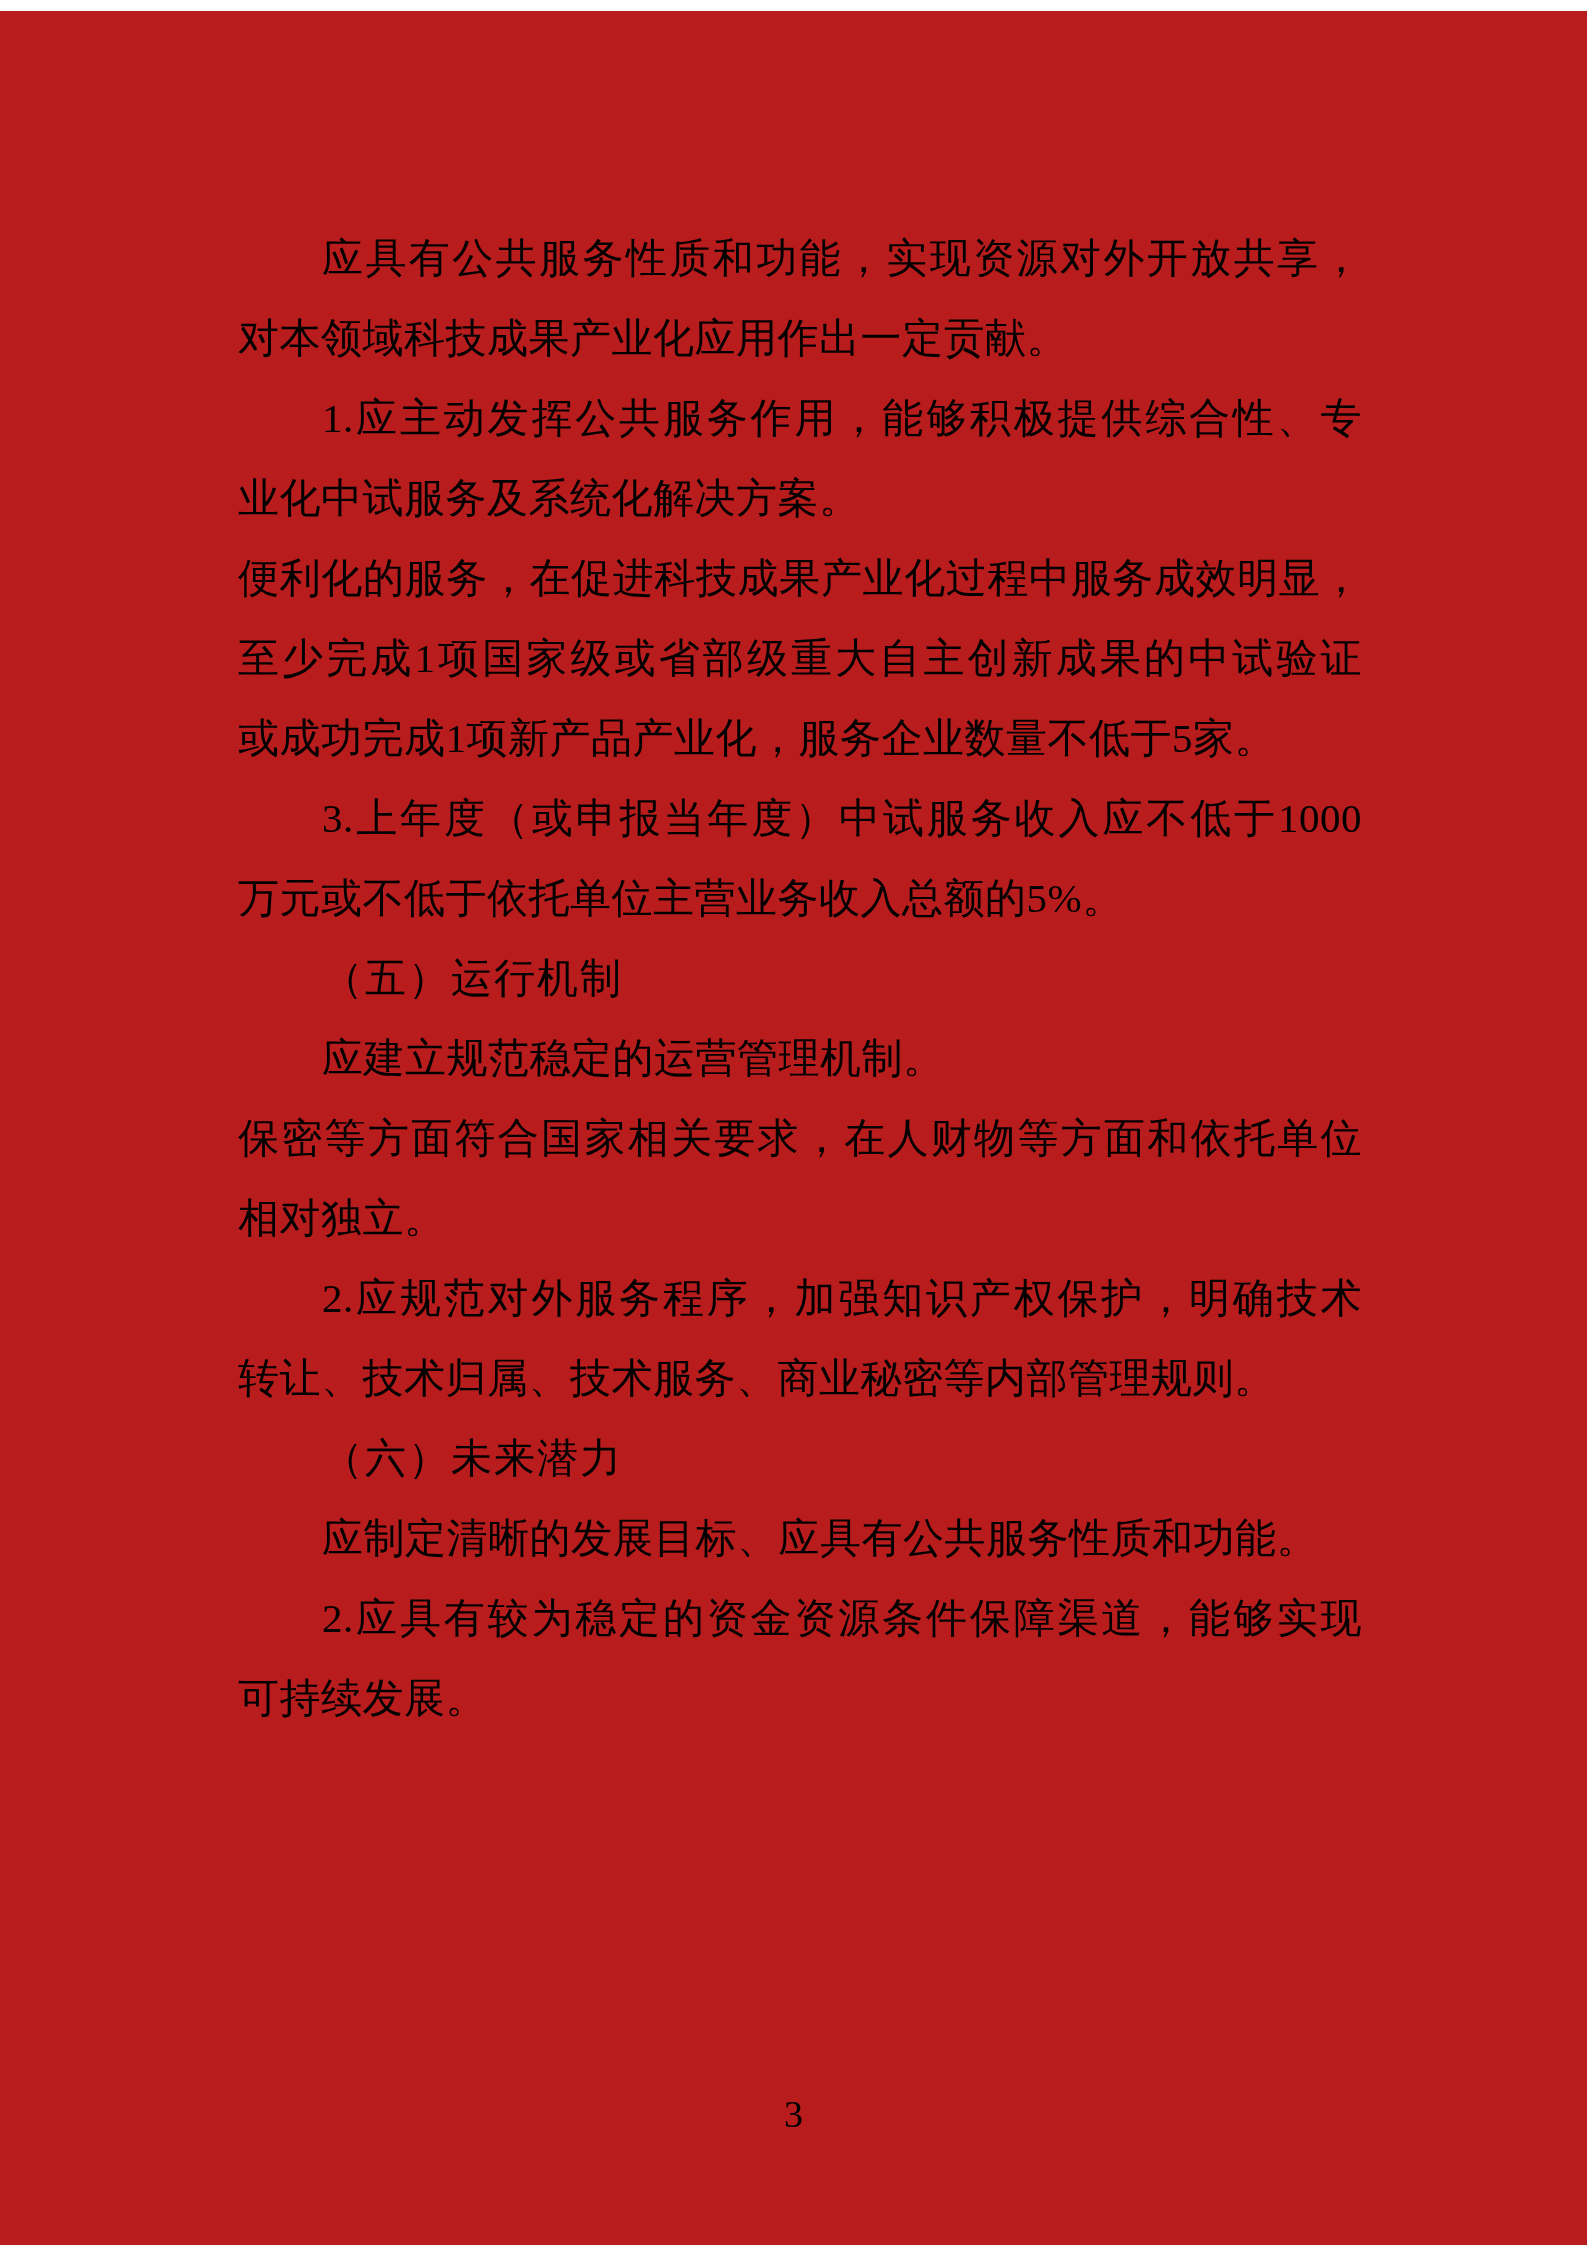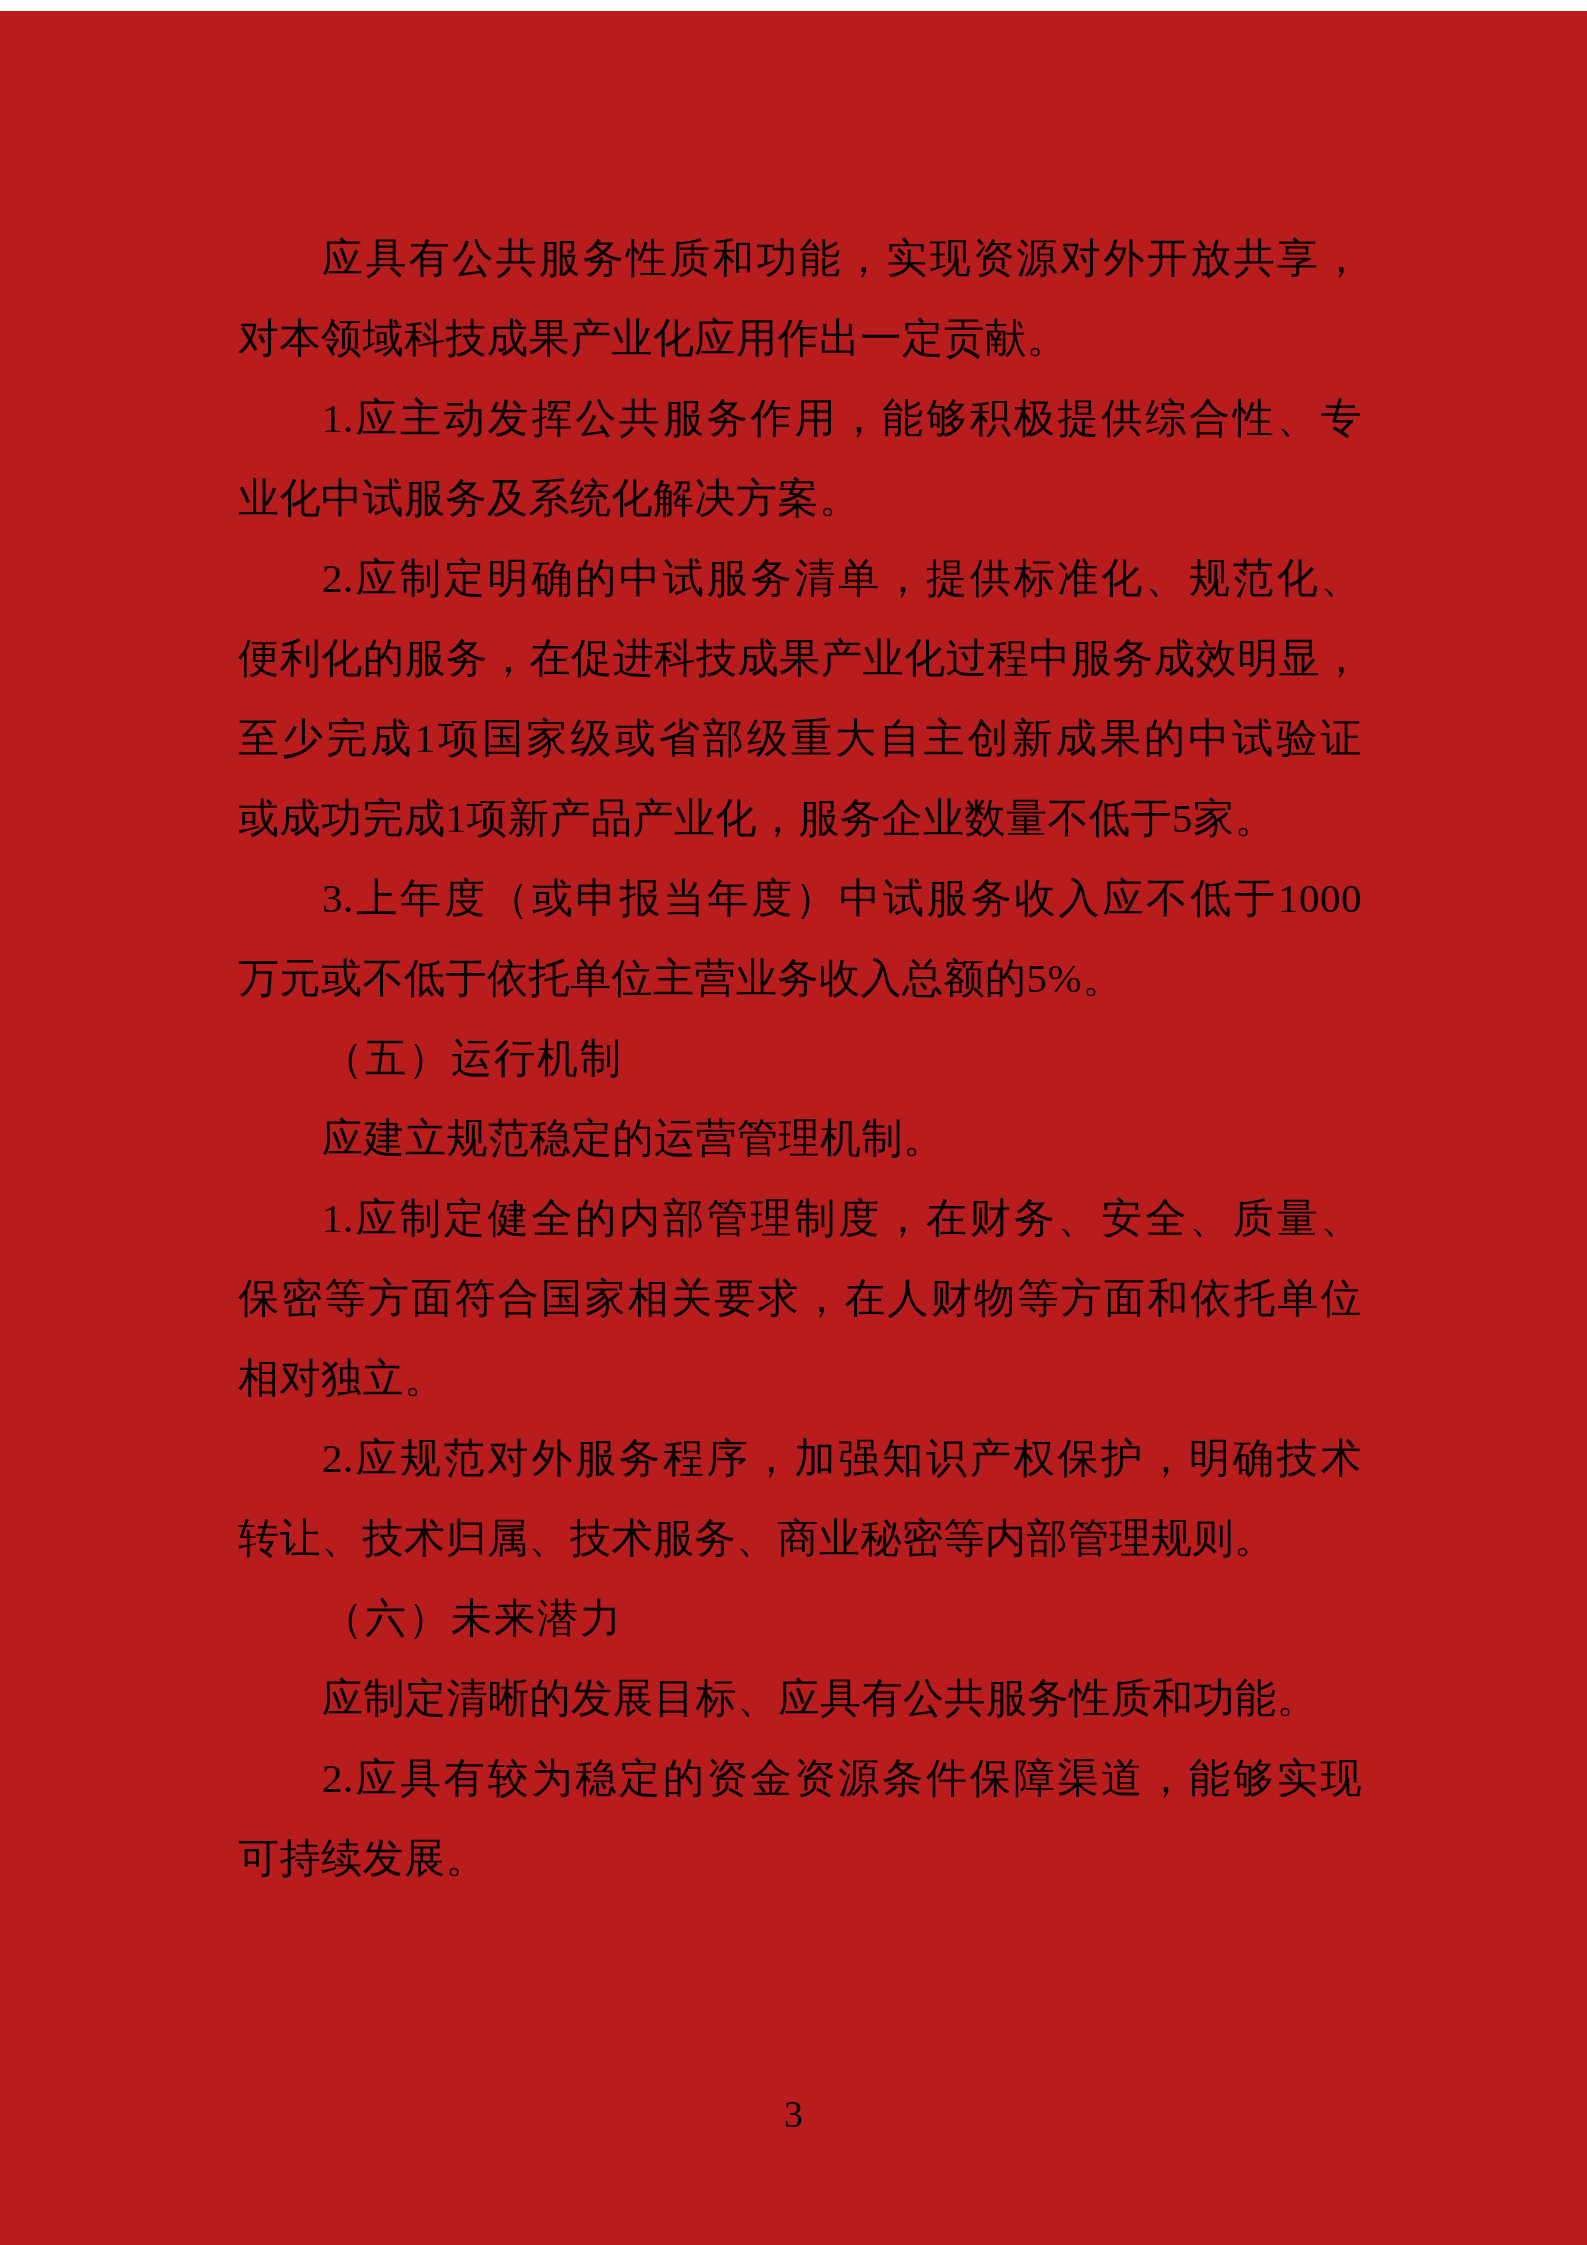--- a/index.html
+++ b/index.html
@@ -63,29 +63,27 @@
 </style>
 </head>
 <body>
 
 <div class="page">
   <div class="text-block" id="text-block">
       <div class="line indent stretch">应具有公共服务性质和功能，实现资源对外开放共享，</div>
       <div class="line">对本领域科技成果产业化应用作出一定贡献。</div>
       <div class="line indent stretch">1.应主动发挥公共服务作用，能够积极提供综合性、专</div>
       <div class="line">业化中试服务及系统化解决方案。</div>
-      <div class="line indent stretch">2.应制定明确的中试服务清单，提供标准化、规范化、</div>
       <div class="line stretch">便利化的服务，在促进科技成果产业化过程中服务成效明显，</div>
       <div class="line stretch">至少完成1项国家级或省部级重大自主创新成果的中试验证</div>
       <div class="line">或成功完成1项新产品产业化，服务企业数量不低于5家。</div>
       <div class="line indent stretch">3.上年度（或申报当年度）中试服务收入应不低于1000</div>
       <div class="line">万元或不低于依托单位主营业务收入总额的5%。</div>
       <div class="line indent heading">（五）运行机制</div>
       <div class="line indent">应建立规范稳定的运营管理机制。</div>
-      <div class="line indent stretch">1.应制定健全的内部管理制度，在财务、安全、质量、</div>
       <div class="line stretch">保密等方面符合国家相关要求，在人财物等方面和依托单位</div>
       <div class="line">相对独立。</div>
       <div class="line indent stretch">2.应规范对外服务程序，加强知识产权保护，明确技术</div>
       <div class="line">转让、技术归属、技术服务、商业秘密等内部管理规则。</div>
       <div class="line indent heading">（六）未来潜力</div>
       <div class="line indent">应制定清晰的发展目标、应具有公共服务性质和功能。</div>
       <div class="line indent stretch">2.应具有较为稳定的资金资源条件保障渠道，能够实现</div>
       <div class="line">可持续发展。</div>
     </div>
   <div class="page-number">3</div>

